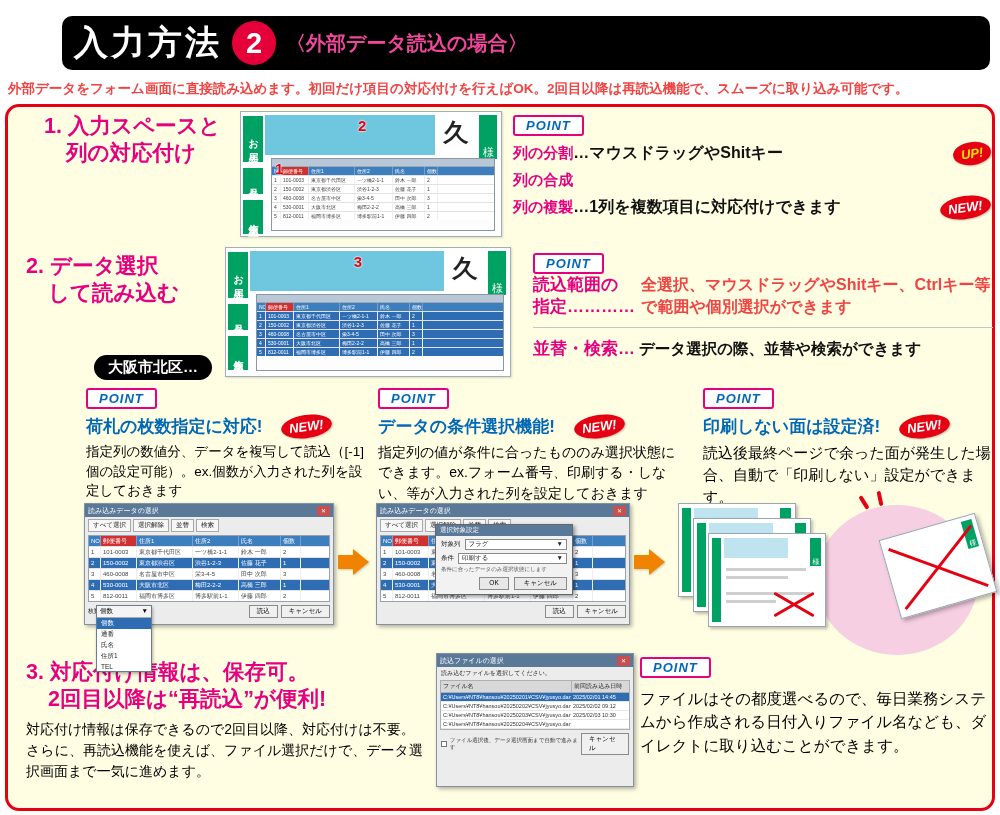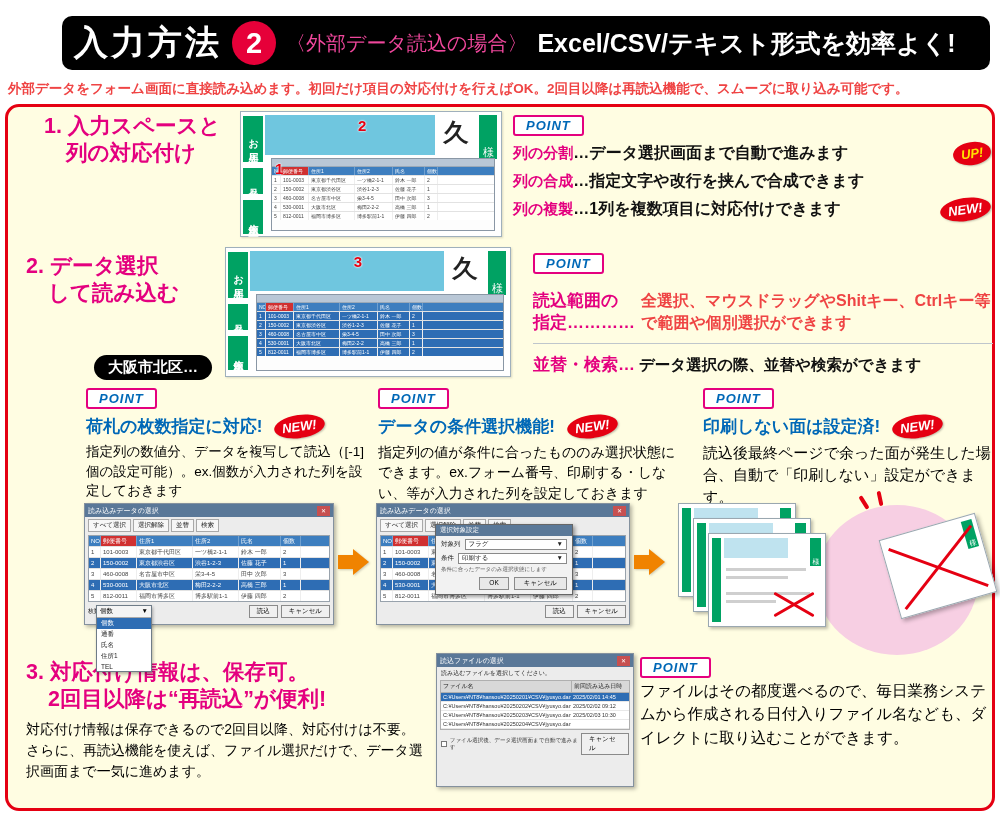--- a/index.html
+++ b/index.html
@@ -5,21 +5,21 @@
   * { margin:0; padding:0; box-sizing:border-box; }
   html,body { width:1000px; height:815px; background:#fff; font-family:"Liberation Sans",sans-serif; overflow:hidden; }
   .page { position:relative; width:1000px; height:815px; }
 
   
   .topbar { position:absolute; left:62px; top:16px; width:928px; height:54px; background:#000;
             border-radius:10px; display:flex; align-items:center; gap:10px; padding:0 12px; }
   .topbar-title { color:#fff; font-size:34px; font-weight:bold; letter-spacing:3px; }
   .step-circle { width:44px; height:44px; min-width:44px; background:#E60039; border-radius:50%; color:#fff;
                  font-size:29px; font-weight:bold; display:flex; align-items:center; justify-content:center; }
-  .case-label { color:#F0479C; font-size:20px; font-weight:normal; white-space:nowrap; }
+  .case-label { color:#F0479C; font-size:20px; font-weight:bold; white-space:nowrap; }
   .headline { color:#fff; font-size:25px; font-weight:bold; white-space:nowrap; }
 
   .intro { position:absolute; left:8px; top:80px; width:988px; font-size:13.5px; font-weight:bold; color:#ef4444; }
 
   
   .main-box { position:absolute; left:5px; top:104px; width:990px; height:707px; background:#FFFDE2;
               border:3px solid #E50012; border-radius:14px; }
 
   .sec-h { position:absolute; color:#E4007F; font-weight:bold; font-size:21.5px; line-height:1.25; }
   .sec-h .ind { margin-left:22px; display:block; }
@@ -35,36 +35,36 @@
 
   
   .s1-points { position:absolute; left:505px; top:8px; width:478px; }
   .pt-row { display:flex; align-items:center; margin-top:6px; }
   .pt-row .term { color:#E4007F; font-weight:bold; font-size:15px; white-space:nowrap; }
   .pt-row .desc { color:#111; font-weight:bold; font-size:16px; white-space:nowrap; }
   .pt-row .badge { margin-left:auto; }
 
   
   .s2-points { position:absolute; left:525px; top:146px; width:460px; }
-  .s2-item1 { display:flex; margin-top:16px; padding-bottom:9px; border-bottom:1px solid #BFC6CC; }
+  .s2-item1 { display:flex; margin-top:0; padding-bottom:9px; border-bottom:1px solid #BFC6CC; }
   .s2-term { width:108px; color:#E4007F; font-weight:bold; font-size:17px; line-height:1.3; }
   .s2-desc { width:350px; color:#ef4444; font-weight:bold; font-size:16px; line-height:1.35; }
   .s2-item2 { display:flex; margin-top:9px; align-items:baseline; }
   .s2-item2 .term { color:#E4007F; font-weight:bold; font-size:17px; white-space:nowrap; }
   .s2-item2 .desc { color:#111; font-weight:bold; font-size:15.5px; margin-left:4px; }
 
   .load-badge { position:absolute; left:86px; top:248px; background:#000; color:#fff; font-weight:bold;
                 font-size:15px; padding:3px 14px; border-radius:14px; }
 
   
   .fp { position:absolute; top:281px; }
   .fp1 { left:78px;  width:282px; }
   .fp2 { left:370px; width:300px; }
   .fp3 { left:695px; width:288px; }
-  .fp-title { display:flex; align-items:center; gap:12px; margin-top:6px; }
+  .fp-title { display:flex; align-items:center; gap:19px; margin-top:6px; }
   .fp-title .t { color:#0068B7; font-weight:bold; font-size:17px; white-space:nowrap; }
   .fp-body { margin-top:4px; font-size:13.5px; line-height:1.45; color:#000; }
   .fp2 .fp-body { font-size:14px; }
   .fp3 .fp-body { font-size:15px; }
 
   
   .fmock { position:absolute; background:#fff; border:1px solid #9FB0BC; box-shadow:1px 1px 2px rgba(0,0,0,.15); }
   .form1 { left:232px; top:4px;  width:262px; height:126px; }
   .form2 { left:217px; top:140px; width:286px; height:130px; }
   .fm-label { position:absolute; left:2px; width:20px; background:#00A263; color:#fff;
@@ -164,21 +164,21 @@
           transform:rotate(-16deg); box-shadow:2px 3px 4px rgba(0,0,0,.3); z-index:5; }
   .bigx i { position:absolute; left:-4%; top:50%; width:108%; height:3px; background:#E50012; }
   .bigx .a { transform:rotate(36deg); } .bigx .b { transform:rotate(-36deg); }
   .tick { position:absolute; width:4px; height:15px; background:#E50012; border-radius:2px; z-index:6; }
   .t1 { right:130px; top:2px; transform:rotate(-32deg); }
   .t2 { right:114px; top:-2px; transform:rotate(-12deg); }
 
   
   .s3-body { position:absolute; left:18px; top:612px; width:402px; font-size:14px; line-height:1.5; color:#000; }
   .s3-point { position:absolute; left:632px; top:550px; width:352px; }
-  .s3-point .txt { margin-top:1px; font-size:15.5px; line-height:1.5; color:#000; }
+  .s3-point .txt { margin-top:9px; font-size:15.5px; line-height:1.5; color:#000; }
 
   
   .fdlg { position:absolute; left:428px; top:546px; width:198px; height:134px; background:#ECECEC;
           border:1px solid #84919E; box-shadow:2px 2px 4px rgba(0,0,0,.3); }
   .f-note { font-size:6px; padding:2px 4px; color:#222; }
   .f-head { display:flex; background:#D8D8D8; border:1px solid #AFAFAF; margin:0 3px; }
   .f-head span { font-size:6px; padding:1px 2px; color:#222; }
   .f-head .c1 { flex:1; } .f-head .c2 { width:58px; border-left:1px solid #AFAFAF; }
   .f-rows { margin:0 3px; background:#fff; border:1px solid #AFAFAF; border-top:0; }
   .f-row { display:flex; border-bottom:1px solid #E8E8E8; }
@@ -193,21 +193,20 @@
 </style>
 </head>
 <body>
 
 <div class="page">
 
   <div class="topbar">
     <span class="topbar-title">入力方法</span>
     <span class="step-circle">2</span>
     <span class="case-label">〈外部データ読込の場合〉</span>
-    <span class="headline">Excel/CSV/テキスト形式を効率よく!</span>
   </div>
 
   <div class="intro">外部データをフォーム画面に直接読み込めます。初回だけ項目の対応付けを行えばOK。2回目以降は再読込機能で、スムーズに取り込み可能です。</div>
 
   <div class="main-box">
 
     <div class="sec-h" style="left:36px; top:6px;">
       <span>1. 入力スペースと</span>
       <span class="ind">列の対応付け</span>
     </div>
@@ -273,26 +272,25 @@
               <span>2</span>
             </div>
           </div>
       </div>
     </div>
 
     <div class="s1-points">
       <span class="pt-badge">POINT</span>
       <div class="pt-row">
         <span class="term">列の分割</span>
-        <span class="desc">…データ選択画面まで自動で進みます</span>
+        <span class="desc">…マウスドラッグやShitキー</span>
         <span class="badge up">UP!</span>
       </div>
       <div class="pt-row">
         <span class="term">列の合成</span>
-        <span class="desc">…指定文字や改行を挟んで合成できます</span>
       </div>
       <div class="pt-row">
         <span class="term">列の複製</span>
         <span class="desc">…1列を複数項目に対応付けできます</span>
         <span class="badge">NEW!</span>
       </div>
     </div>
 
     <div class="sec-h" style="left:18px; top:146px;">
       <span>2. データ選択</span>

